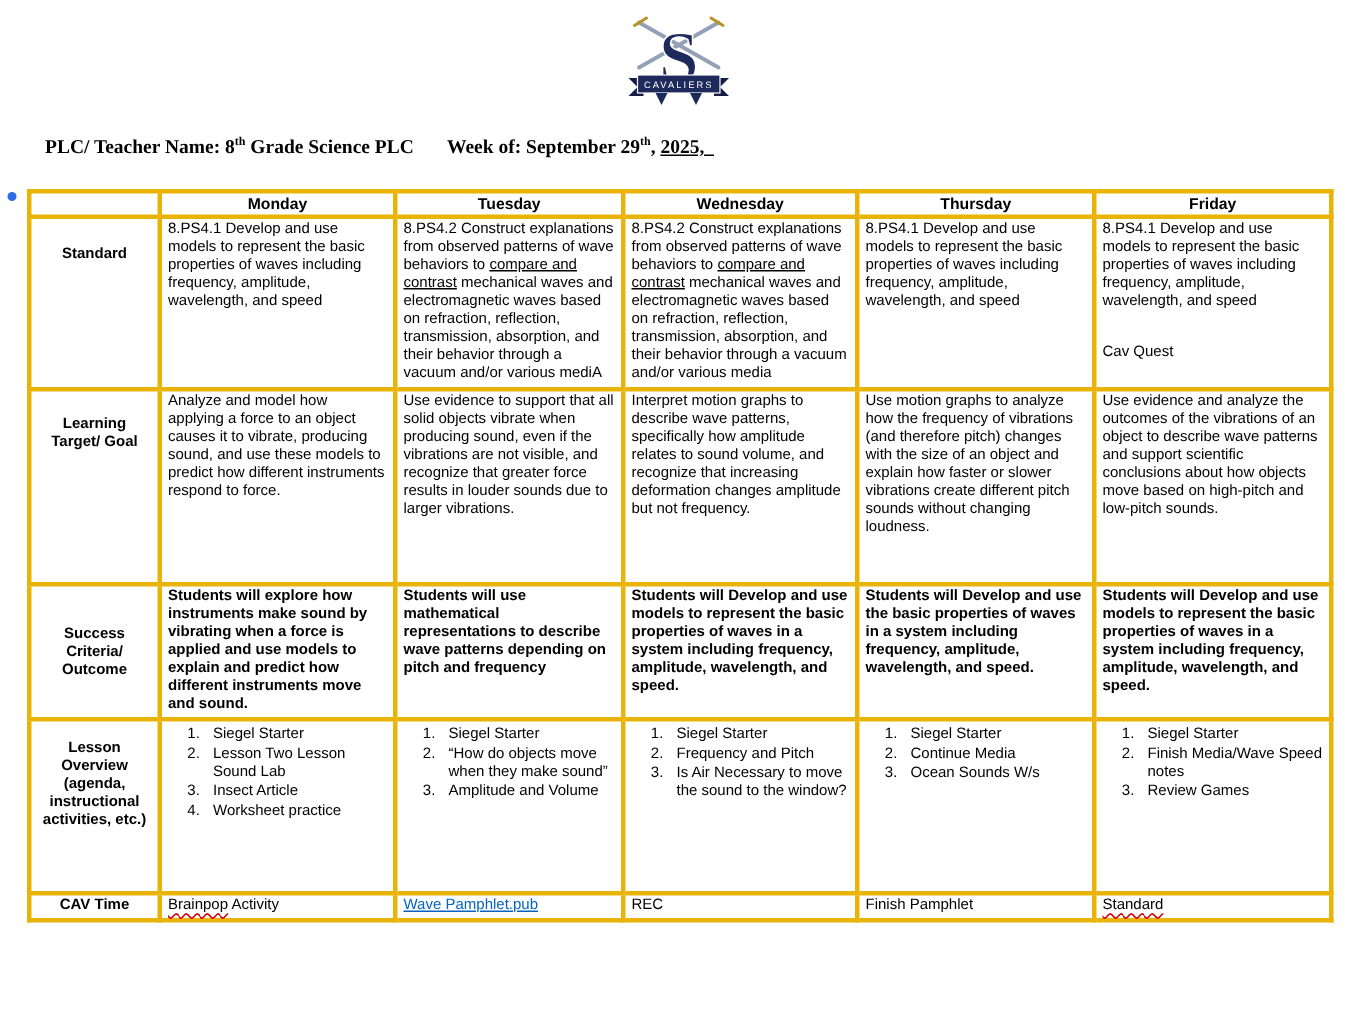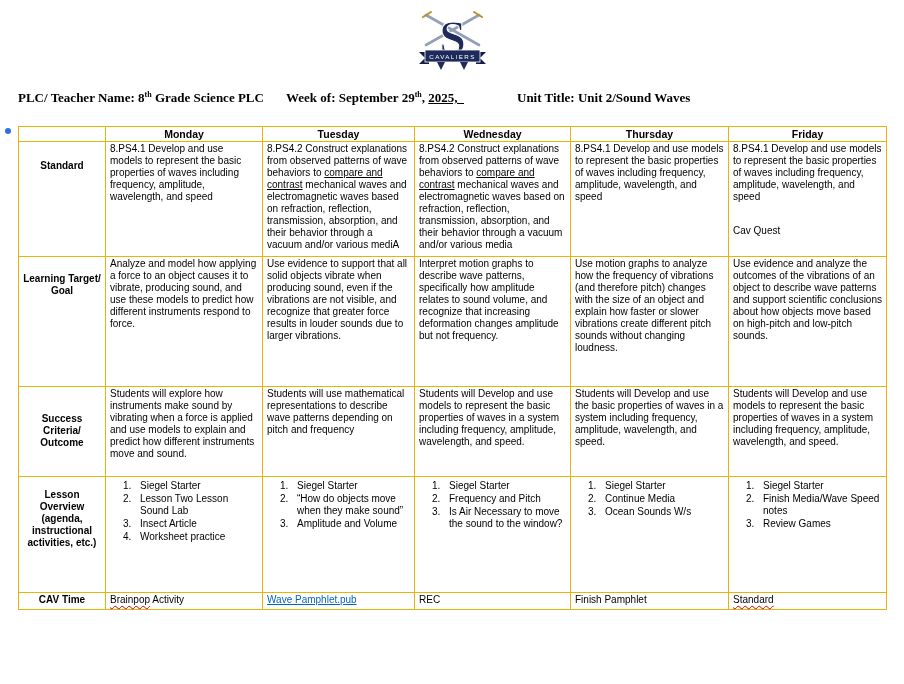--- a/index.html
+++ b/index.html
@@ -3,40 +3,40 @@
 <meta charset="utf-8">
 <style>
   html,body{margin:0;padding:0;}
   body{
     width:904px;height:684px;background:#ffffff;position:relative;overflow:hidden;
     font-family:"Liberation Sans", sans-serif;color:#000;
   }
   
   .logo{position:absolute;left:415px;top:8px;width:75px;height:72px;}
   
-  .doc-header{position:absolute;left:0;top:90px;width:716px;height:18px;
+  .doc-header{position:absolute;left:12px;top:90px;width:716px;height:18px;
     font-family:"Liberation Serif", serif;font-weight:bold;font-size:13px;}
   .doc-header .h-item{position:absolute;top:0;white-space:nowrap;}
   .h-teacher{left:18px;} .h-week{left:286px;} .h-unit{left:517px;}
   sup{font-size:8px;vertical-align:super;line-height:0;}
   .u{text-decoration:underline;}
   
   .dot{position:absolute;left:5px;top:128px;width:6px;height:6px;border-radius:50%;background:#2f6de0;}
   
   table.plan{position:absolute;left:18px;top:126px;width:868px;border-collapse:collapse;table-layout:fixed;}
-  .plan th,.plan td{border:1px solid #eab308;vertical-align:top;padding:1px 4px 2px 4px;
+  .plan th,.plan td{border:3px solid #eab308;vertical-align:top;padding:1px 4px 2px 4px;
     font-size:10px;line-height:1.2;word-wrap:break-word;}
   .plan th{font-size:10.5px;text-align:center;padding:0;height:14px;vertical-align:middle;}
   .lbl{font-weight:bold;text-align:center;font-size:10.5px;line-height:1.25;}
   tr.r-standard{height:115px;} tr.r-learning{height:130px;} tr.r-success{height:90px;}
   tr.r-lesson{height:116px;} tr.r-assess{height:60px;} tr.r-cav{height:17px;}
   .r-standard .lbl{padding-top:18px;} .r-learning .lbl{padding-top:16px;}
   .r-success .lbl{padding-top:26px;} .r-lesson .lbl{padding-top:12px;}
   .r-assess .lbl{padding-top:4px;} .r-cav .lbl{padding-top:1px;text-align:center;}
-  .r-success td{font-weight:normal;}
+  .r-success td{font-weight:bold;}
   .r-success td.lbl{font-weight:bold;}
   .note2{margin-top:22px;}
   ol.lesson-list{margin:2px 0 0 0;padding:0 0 0 24px;}
   ol.lesson-list li{margin:0 0 1px 0;padding-left:6px;}
   .sq{text-decoration:underline;text-decoration-style:wavy;text-decoration-color:#d40000;text-decoration-thickness:1px;text-underline-offset:2px;}
   a.lnk{color:#0563c1;text-decoration:underline;cursor:pointer;}
   .s-letter{font-family:"Liberation Serif", serif;font-weight:bold;}
 </style>
 </head>
 <body>
@@ -63,21 +63,20 @@
       <text x="37.5" y="50.5" text-anchor="middle" font-size="6.2" letter-spacing="1.4" fill="#ffffff">CAVALIERS</text>
 
       <polygon points="22,54 30,54 26,62" fill="#1f2a5c"></polygon>
       <polygon points="45,54 53,54 49,62" fill="#1f2a5c"></polygon>
     </svg>
   </div>
 
   <div class="doc-header">
     <span class="h-item h-teacher"><span>PLC/ Teacher Name: 8</span><sup>th</sup><span> Grade Science PLC</span></span>
     <span class="h-item h-week"><span>Week of: September 29</span><sup>th</sup><span>, </span><span class="u">2025,&nbsp;&nbsp;</span></span>
-    <span class="h-item h-unit">Unit Title: Unit 2/Sound Waves</span>
   </div>
 
   <div class="dot"></div>
 
   <table class="plan">
     <colgroup>
       <col style="width:87px">
         <col style="width:157px">
         <col style="width:152px">
       <col style="width:156px">

